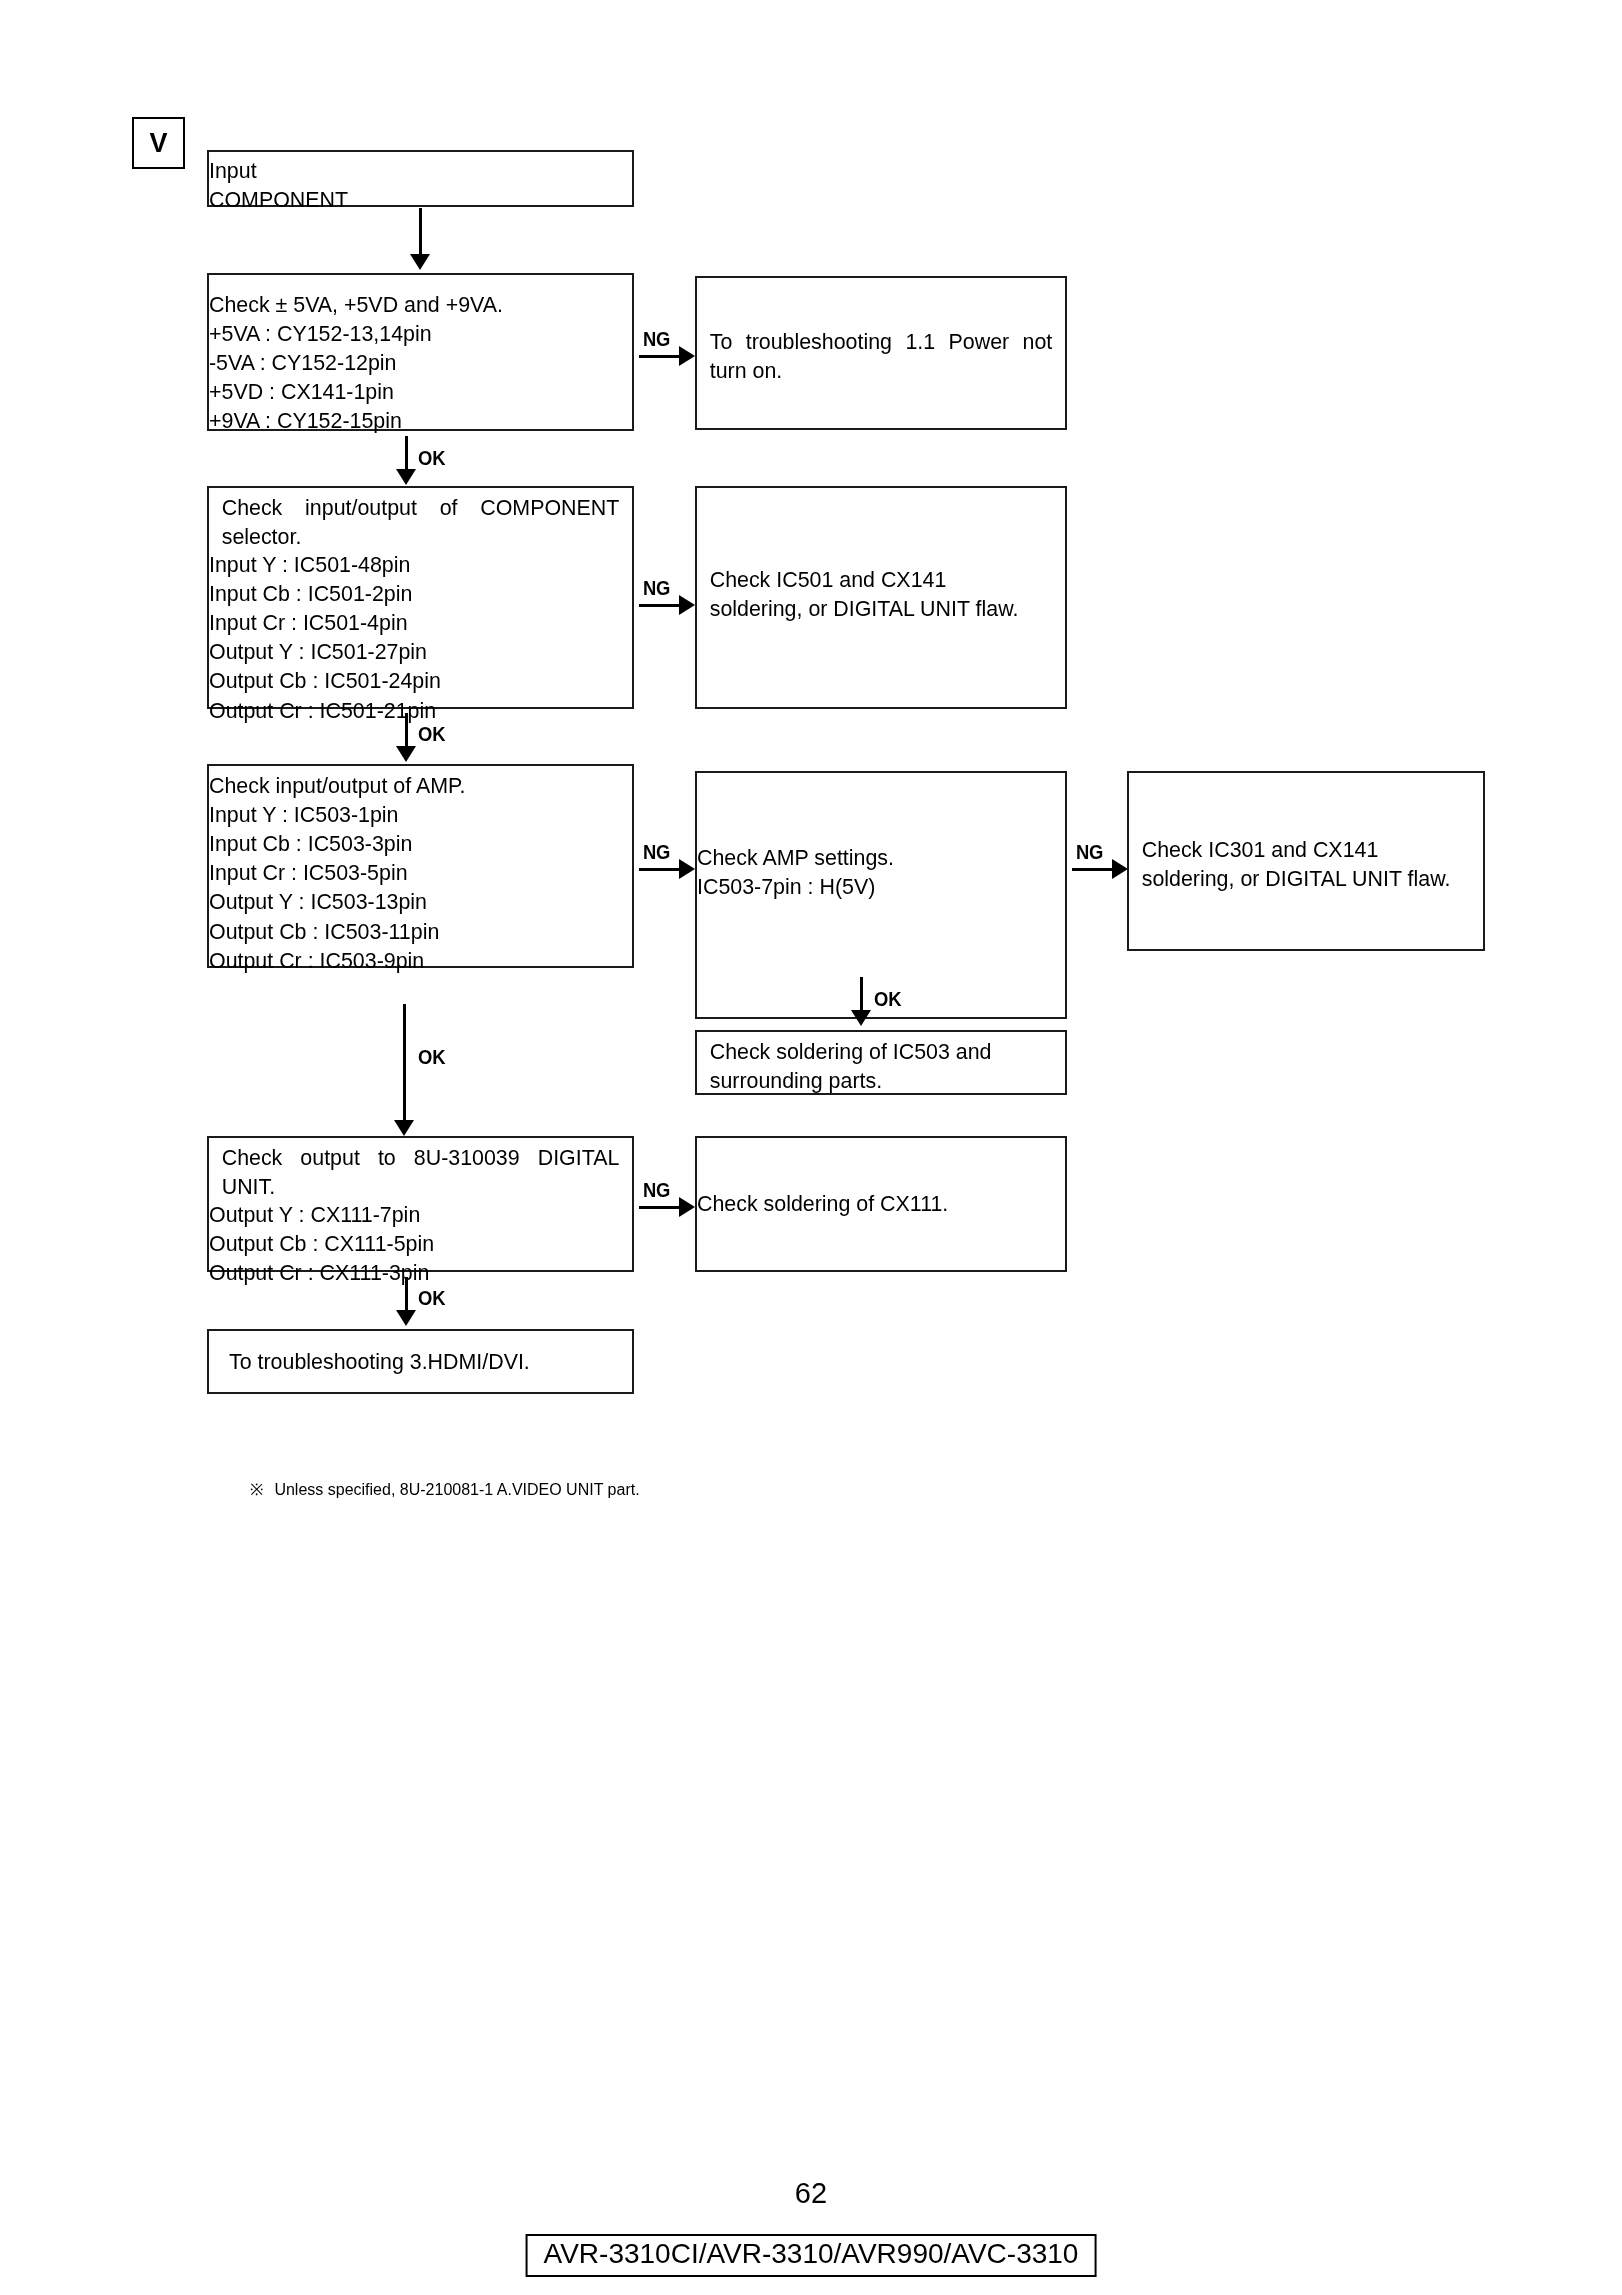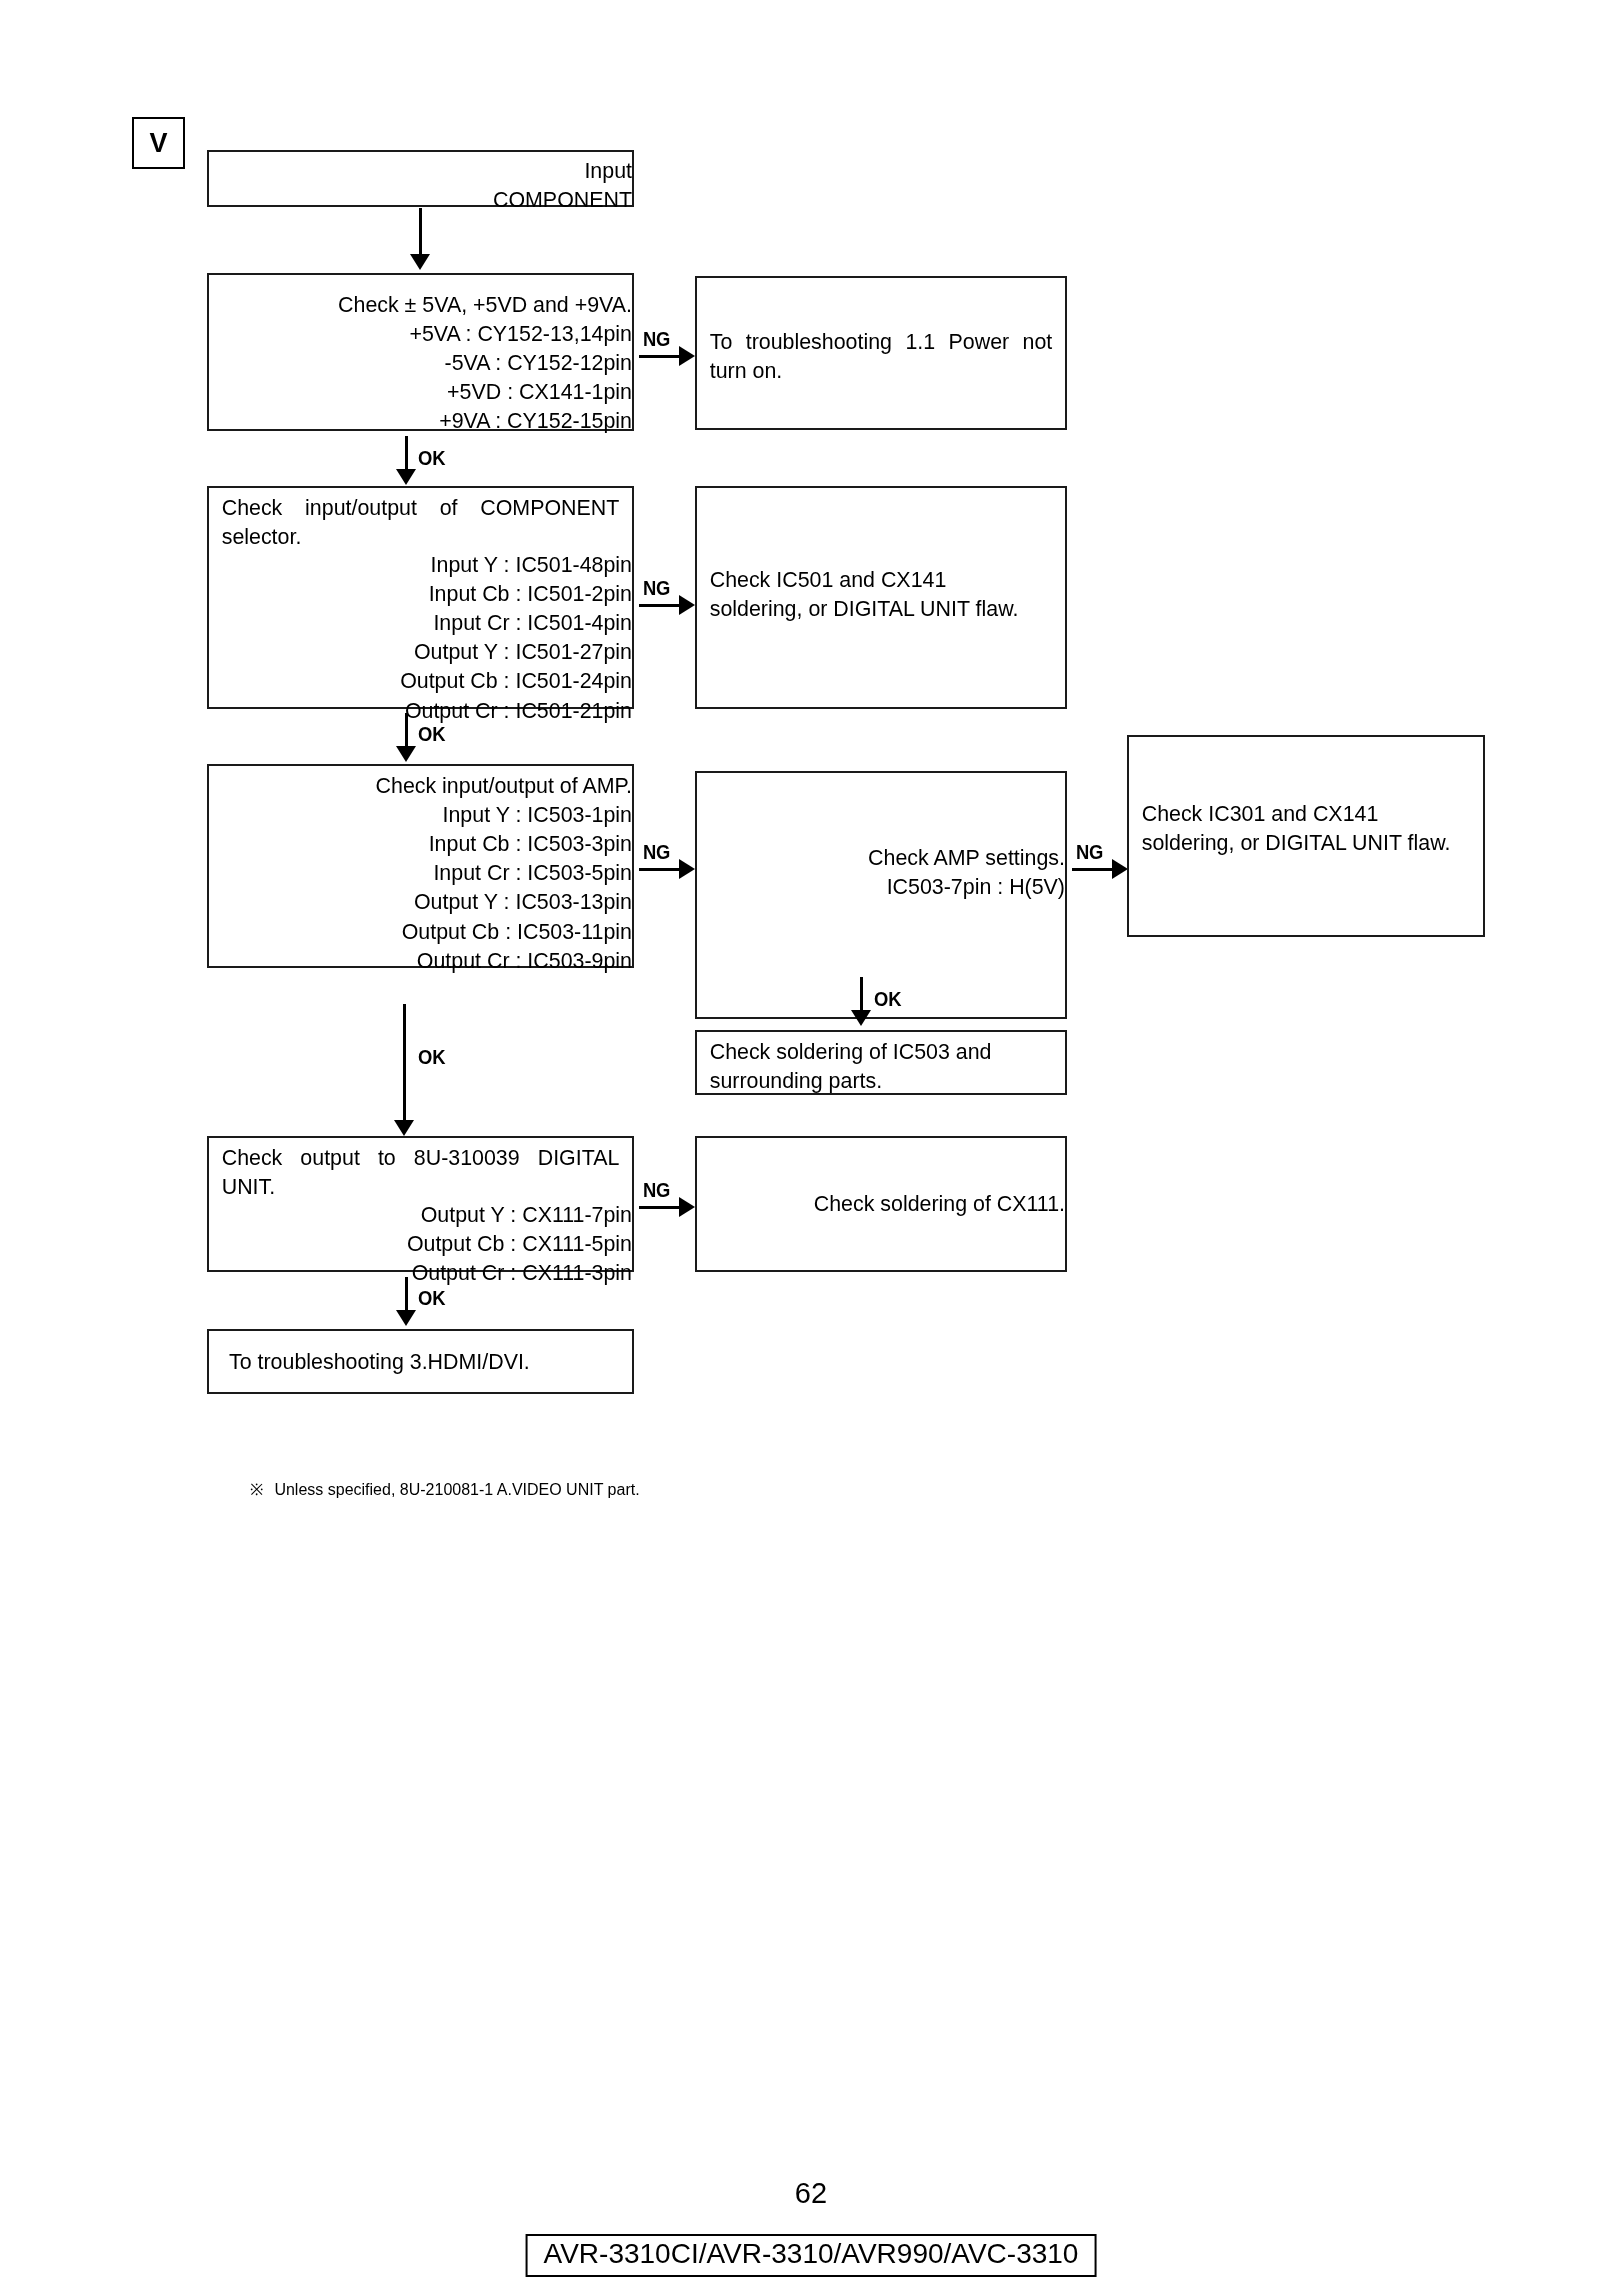--- a/index.html
+++ b/index.html
@@ -29,21 +29,21 @@
     position:absolute;
     border:2px solid #1a1a1a;
     background:#fff;
     box-sizing:border-box;
     font-size:21.4px;
     line-height:1.36;
   }
   .box .inner { position:absolute; left:0; right:0; }
   .pad { padding:0 12.7px; }
 
-  .t-center { text-align:right; }
+  .t-center { text-align:left; }
   .t-left   { text-align:left; }
   .t-just-last-left { text-align:justify; text-align-last:left; }
 
   .lines { white-space:pre-line; }
 
   
   .varrow { position:absolute; width:0; }
   .varrow .shaft {
     position:absolute; left:0; top:0;
     width:3.2px; background:#000;
@@ -205,21 +205,21 @@
       <div>IC503-7pin : H(5V)</div>
     </div>
   </div>
 
   <div class="harrow" style="left:1072px; top:868px; width:55px;">
     <div class="shaft" style="width:41px;"></div>
     <div class="head" style="left:40px;"></div>
   </div>
   <div class="alabel" style="left:1076px; top:841px;">NG</div>
 
-  <div class="box" style="left:1127px; top:735px; width:358px; height:202px;padding-left:27px;">
+  <div class="box" style="left:1127px; top:771px; width:358px; height:180px;padding-left:27px;">
     <div class="inner pad t-left" style="top:63px; padding-right:19px;">
       <span>Check IC301 and CX141 soldering, or DIGITAL UNIT flaw.</span>
     </div>
   </div>
 
   <div class="varrow" style="left:860px; top:977px; height:51px;">
     <div class="shaft" style="height:35px;"></div>
     <div class="head" style="top:33px;"></div>
   </div>
   <div class="alabel" style="left:874px; top:988px;">OK</div>

